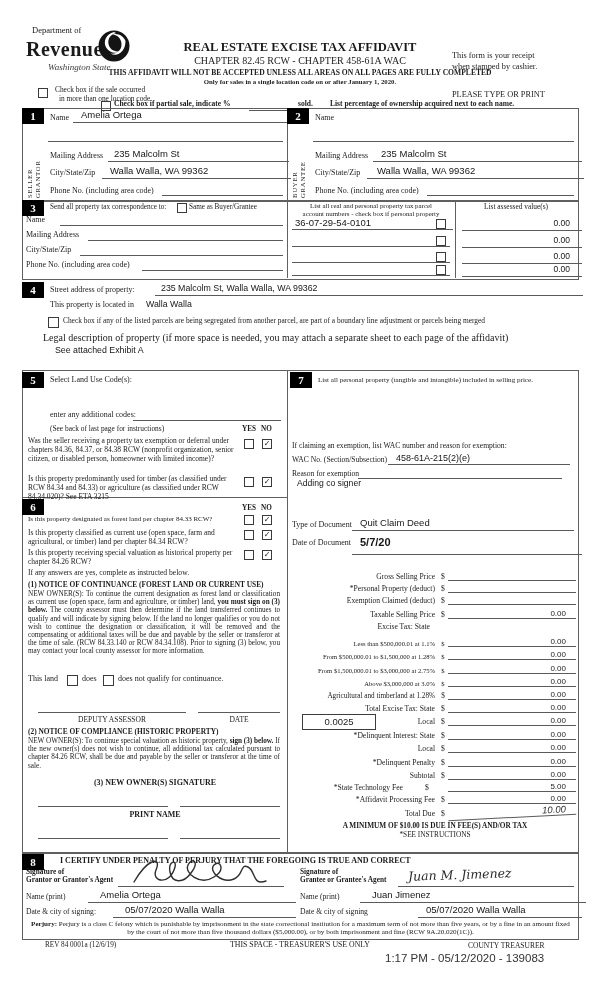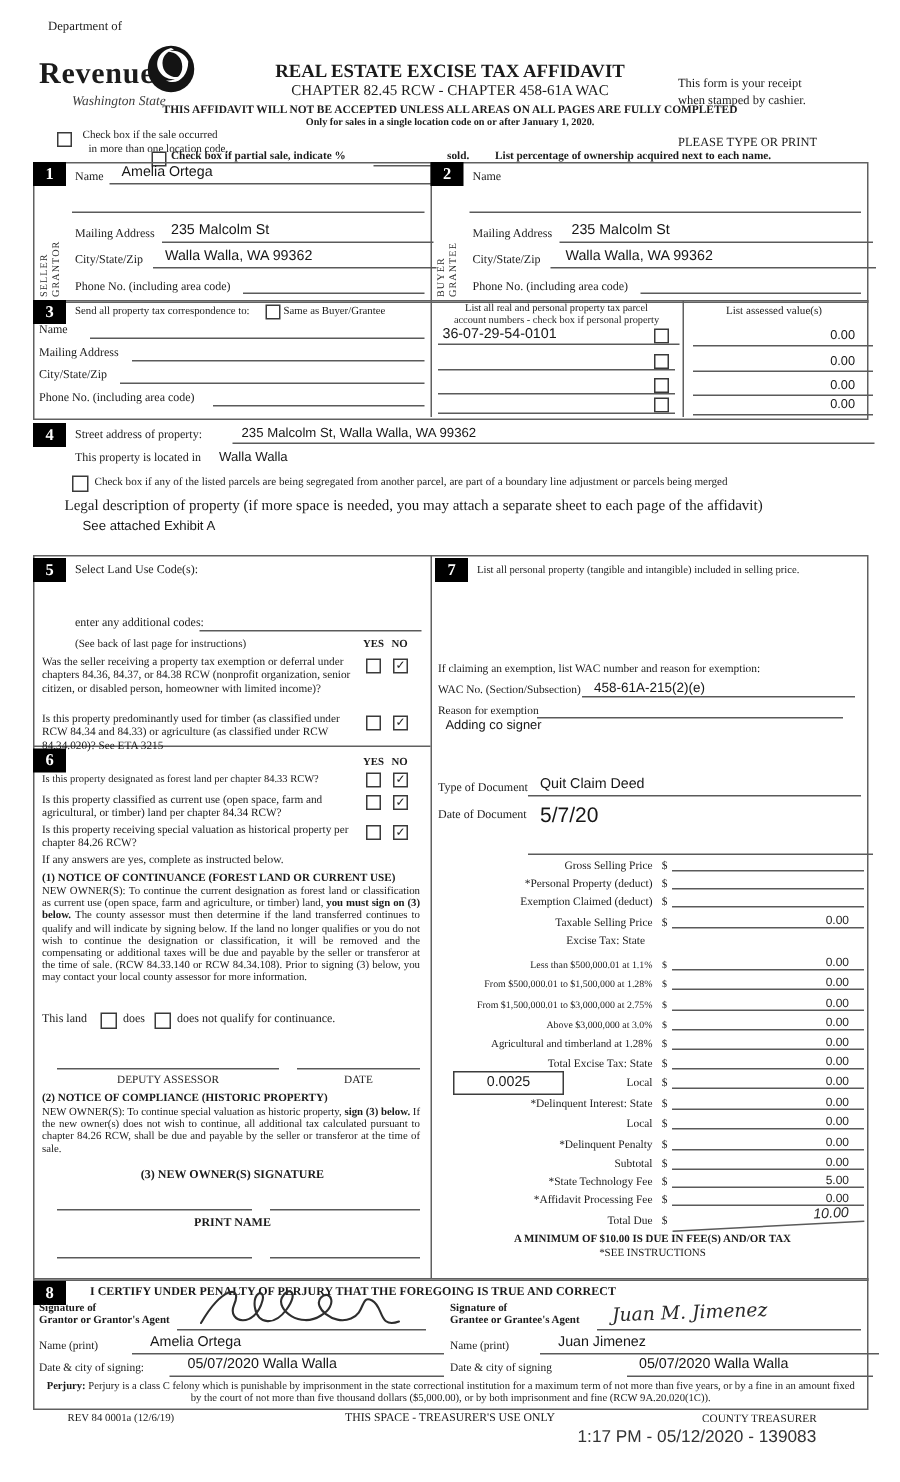--- a/index.html
+++ b/index.html
@@ -26,21 +26,21 @@
   .fee .fv{width:118px;border-bottom:1px solid #5a5a5a;text-align:right;padding-right:10px;font-size:8px;font-family:"Liberation Sans",sans-serif;}
   .fee.sm{font-size:6.6px;}
   .hand{font-family:"DejaVu Serif",serif;font-style:italic;color:#2b2b2b;}
   .ratebox{position:absolute;border:1.5px solid #3c3c3c;text-align:center;font-family:"Liberation Sans",sans-serif;}
 </style>
 </head>
 <body>
 
 <div class="page">
 
-  <div class="s" style="left:32px;top:13px;font-size:8.5px;text-align:right;">Department of</div>
+  <div class="s" style="left:32px;top:26px;font-size:8.5px;text-align:right;">Department of</div>
   <div class="s b" style="left:26px;top:38px;font-size:20px;letter-spacing:0.5px;">Revenue</div>
   <span class="s" style="left:96px;top:28px;">
     <svg width="36" height="36" viewBox="0 0 36 36">
       <circle cx="18" cy="18" r="15.5" fill="#141414"></circle>
       <path d="M18 4 C10 6 6.5 14 10.5 20 C13.5 25 21 26.5 25.5 22.5 C20 25 13.5 22 12.5 16 C11.6 10.5 14.5 6.5 20 5 Z" fill="#fff"></path>
       <path d="M29.5 13 C27.5 7.5 21.5 4.5 15.5 6.5 C21.5 6.5 25.5 10.5 25.5 16.5 C25.5 22.5 20.5 26.5 14.5 25.5 C21.5 29.5 29.5 23.5 29.5 13 Z" fill="#fff"></path>
     </svg>
   </span>
   <div class="s i" style="left:48px;top:62px;font-size:9px;color:#3a3a3a;">Washington State</div>
 
@@ -210,21 +210,21 @@
   <div class="s" style="left:292px;top:442px;font-size:7.6px;">If claiming an exemption, list WAC number and reason for exemption:</div>
   <div class="s" style="left:292px;top:456px;font-size:7.6px;">WAC No. (Section/Subsection)</div>
   <div class="s ln fill" style="left:388px;top:453px;width:174px;font-size:9px;padding:0 0 1px 8px;">458-61A-215(2)(e)</div>
   <div class="s" style="left:292px;top:470px;font-size:7.6px;">Reason for exemption</div>
   <div class="s ln" style="left:358px;top:469px;width:204px;height:9px;"></div>
   <div class="s fill" style="left:297px;top:479px;font-size:8.6px;">Adding co signer</div>
 
   <div class="s" style="left:292px;top:521px;">Type of Document</div>
   <div class="s ln fill" style="left:352px;top:518px;width:214px;font-size:9.5px;padding:0 0 1px 8px;">Quit Claim Deed</div>
   <div class="s" style="left:292px;top:539px;">Date of Document</div>
-  <div class="s ln fill" style="left:352px;top:536px;width:222px;font-size:14px;padding:0 0 17px 8px;">5/7/20</div>
+  <div class="s ln fill" style="left:352px;top:536px;width:222px;font-size:11px;padding:0 0 6px 8px;font-weight:bold;">5/7/20</div>
 
   <div class="fee" style="top:572px;">
       <span class="fl">Gross Selling Price</span>
       <span class="fd">$</span>
       <span class="fv"></span>
     </div>
   <div class="fee" style="top:584px;">
       <span class="fl">*Personal Property (deduct)</span>
       <span class="fd">$</span>
       <span class="fv"></span>
@@ -289,21 +289,21 @@
   <div class="fee" style="top:757px;">
       <span class="fl">*Delinquent Penalty</span>
       <span class="fd">$</span>
       <span class="fv">0.00</span>
     </div>
   <div class="fee" style="top:770px;">
       <span class="fl">Subtotal</span>
       <span class="fd">$</span>
       <span class="fv">0.00</span>
     </div>
-  <div class="fee" style="top:782px;">
+  <div class="fee" style="top:782px;gap:16px;">
       <span class="fl">*State Technology Fee</span>
       <span class="fd">$</span>
       <span class="fv">5.00</span>
     </div>
   <div class="fee" style="top:794px;">
       <span class="fl">*Affidavit Processing Fee</span>
       <span class="fd">$</span>
       <span class="fv">0.00</span>
     </div>
   <div class="fee" style="top:806px;">

